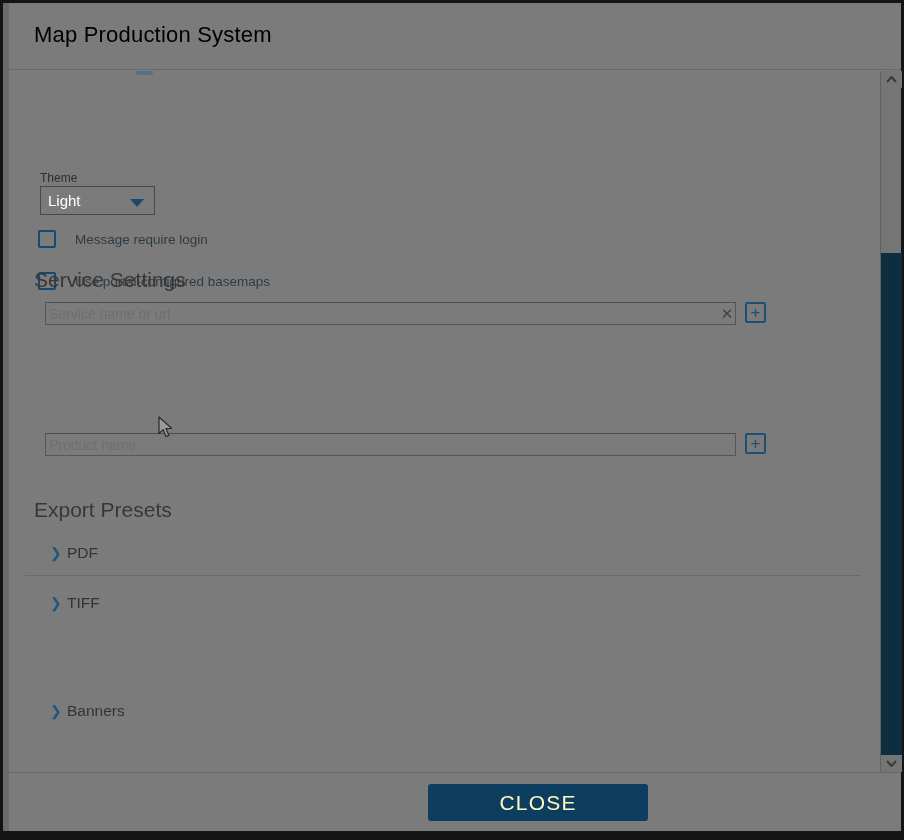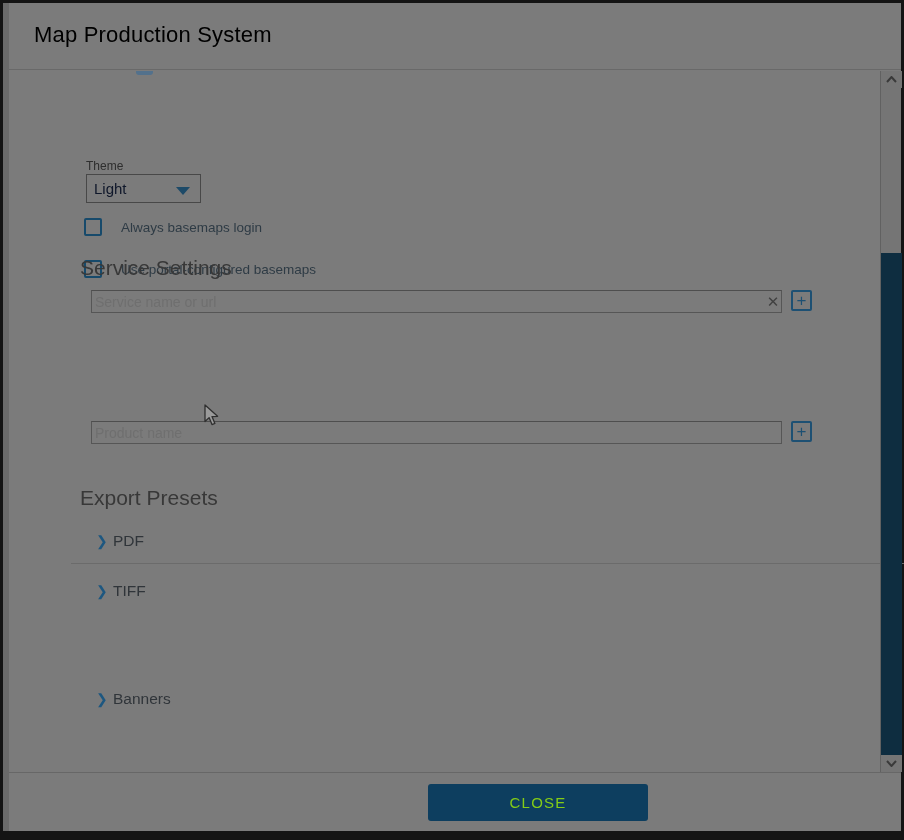--- a/index.html
+++ b/index.html
@@ -7,25 +7,25 @@
   .root{position:relative;width:904px;height:840px;background:#141414;overflow:hidden;}
   .page-strip{position:absolute;left:3px;top:3px;width:6px;height:828px;background:#6b6b6b;}
   .dialog{position:absolute;left:9px;top:3px;width:892px;height:828px;background:#7b7b7b;}
 
   
   .header{position:absolute;left:0;top:0;width:100%;height:67px;border-bottom:1px solid #696969;}
   .title{position:absolute;left:25px;top:19px;font-size:22px;color:#000000;letter-spacing:.2px;}
   .peek-sliver{position:absolute;left:127px;top:68px;width:17px;height:4px;background:#53718c;border-radius:0 0 3px 3px;}
 
   
-  .content{position:absolute;left:0;top:56px;width:735px;height:701px;margin-left:46px;}
+  .content{position:absolute;left:0;top:68px;width:735px;height:701px;}
 
   .field-label{position:absolute;left:31px;top:100px;font-size:12px;color:#2e2e2e;}
   .select{position:absolute;left:31px;top:115px;width:115px;height:29px;border:1px solid #484848;background:#7b7b7b;cursor:default;}
-  .select-value{position:absolute;left:7px;top:5px;font-size:15px;color:#0f172a;}
+  .select-value{position:absolute;left:7px;top:5px;font-size:15px;color:#ffffff;}
   .select-caret{position:absolute;right:10px;top:12px;width:0;height:0;border-left:7px solid transparent;border-right:7px solid transparent;border-top:8px solid #1d4a68;}
 
   .check-row{position:absolute;left:29px;height:20px;}
   .checkbox{position:absolute;left:0;top:0;width:18px;height:18px;border:2px solid #174a6b;border-radius:2px;background:transparent;}
   .check-label{position:absolute;left:37px;top:2px;font-size:13.5px;color:#2e3b45;white-space:nowrap;}
 
   .section-heading{position:absolute;left:25px;font-size:21px;color:#383838;}
 
   .text-input{position:absolute;left:36px;width:691px;height:23px;background:#7b7b7b;border:1px solid #565656;border-top-color:#4e4e4e;font-size:14px;color:#3a3a3a;padding:0 24px 0 3px;outline:none;}
   .text-input::placeholder{color:#6f6f6f;opacity:1;}
@@ -39,21 +39,21 @@
 
   
   .scrollbar{position:absolute;left:871px;top:68px;width:21px;height:701px;background:#757575;border-left:1px solid #616161;}
   .sb-btn{position:absolute;left:0;width:21px;height:17px;background:#757575;display:flex;align-items:center;justify-content:center;cursor:pointer;}
   .sb-up{top:0;}
   .sb-down{bottom:0;}
   .sb-thumb{position:absolute;left:0;top:182px;width:21px;height:505px;background:#0e2d40;cursor:pointer;}
 
   
   .footer{position:absolute;left:0;top:769px;width:892px;height:59px;border-top:1px solid #676767;}
-  .btn{position:absolute;top:11px;width:220px;height:37px;background:#0d3e5f;border:none;border-radius:3px;color:#84cc16;font-size:15px;letter-spacing:1.2px;cursor:pointer;}
+  .btn{position:absolute;top:11px;width:220px;height:37px;background:#0d3e5f;border:none;border-radius:3px;color:#fef9c3;font-size:21px;letter-spacing:1.2px;cursor:pointer;}
   .btn-close{left:419px;}
   .btn-update{left:649px;}
 
   .cursor{position:absolute;left:149px;top:345px;pointer-events:none;}
 </style>
 </head>
 <body>
 
 <div class="root">
   <div class="page-strip"></div>
@@ -68,21 +68,21 @@
     <div class="content">
 
       <div class="field-label">Theme</div>
       <div class="select">
         <span class="select-value">Light</span>
         <span class="select-caret"></span>
       </div>
 
       <div class="check-row" style="top:159px;">
         <span class="checkbox"></span>
-        <span class="check-label">Always basemaps login</span>
+        <span class="check-label">Message require login</span>
       </div>
       <div class="check-row" style="top:201px;">
         <span class="checkbox"></span>
         <span class="check-label">Use portal-configured basemaps</span>
       </div>
 
       <div class="section-heading" style="top:197px;">Service Settings</div>
       <input class="text-input" style="top: 231px;" placeholder="Service name or url">
       <div class="clear-x" style="top:231px;">✕</div>
       <button class="plus-btn" style="top:231px;">+</button>

